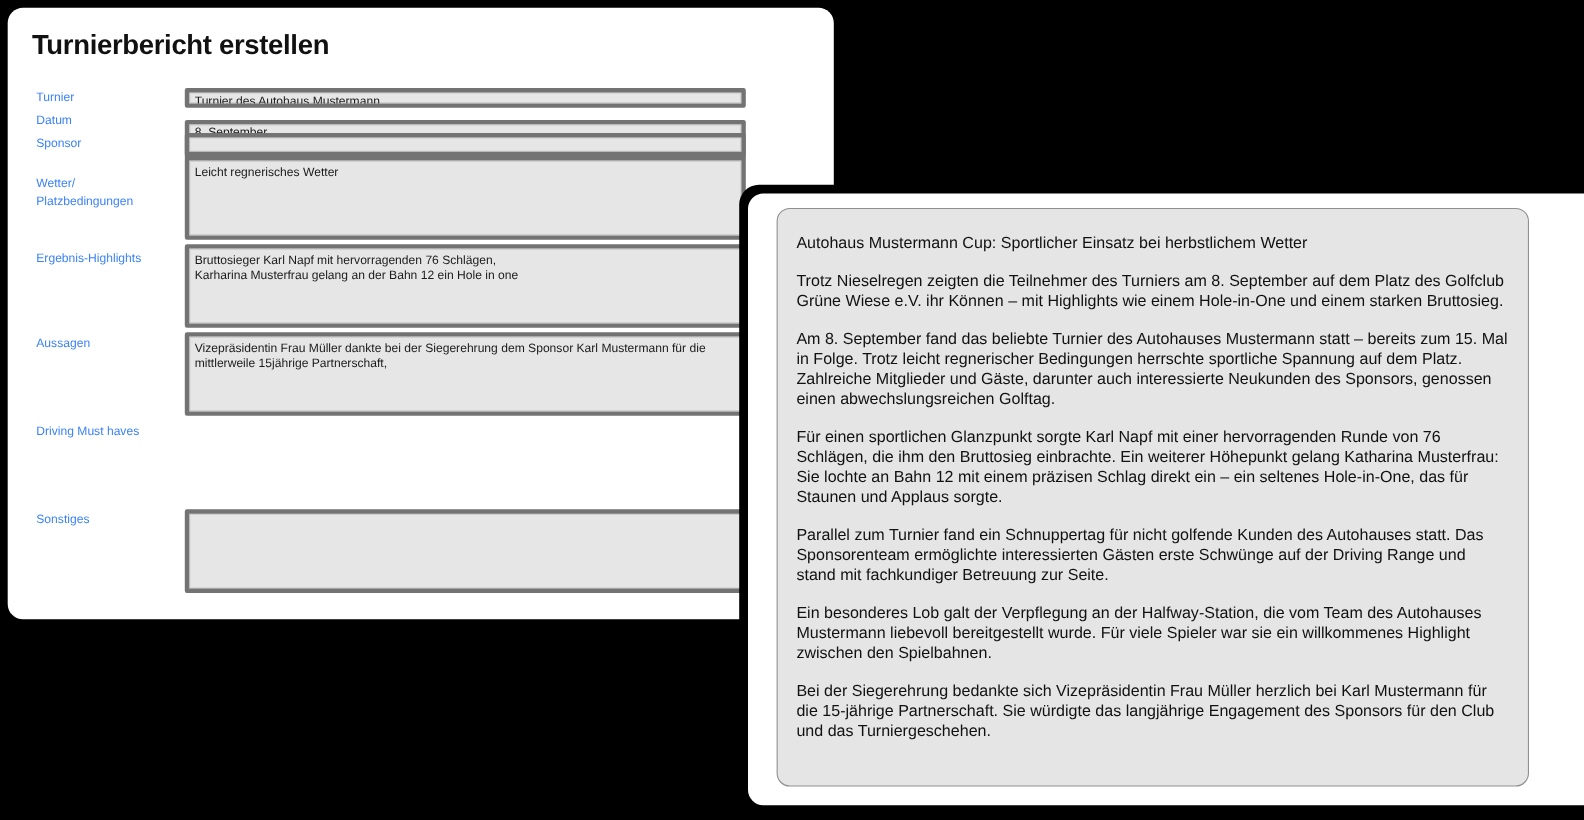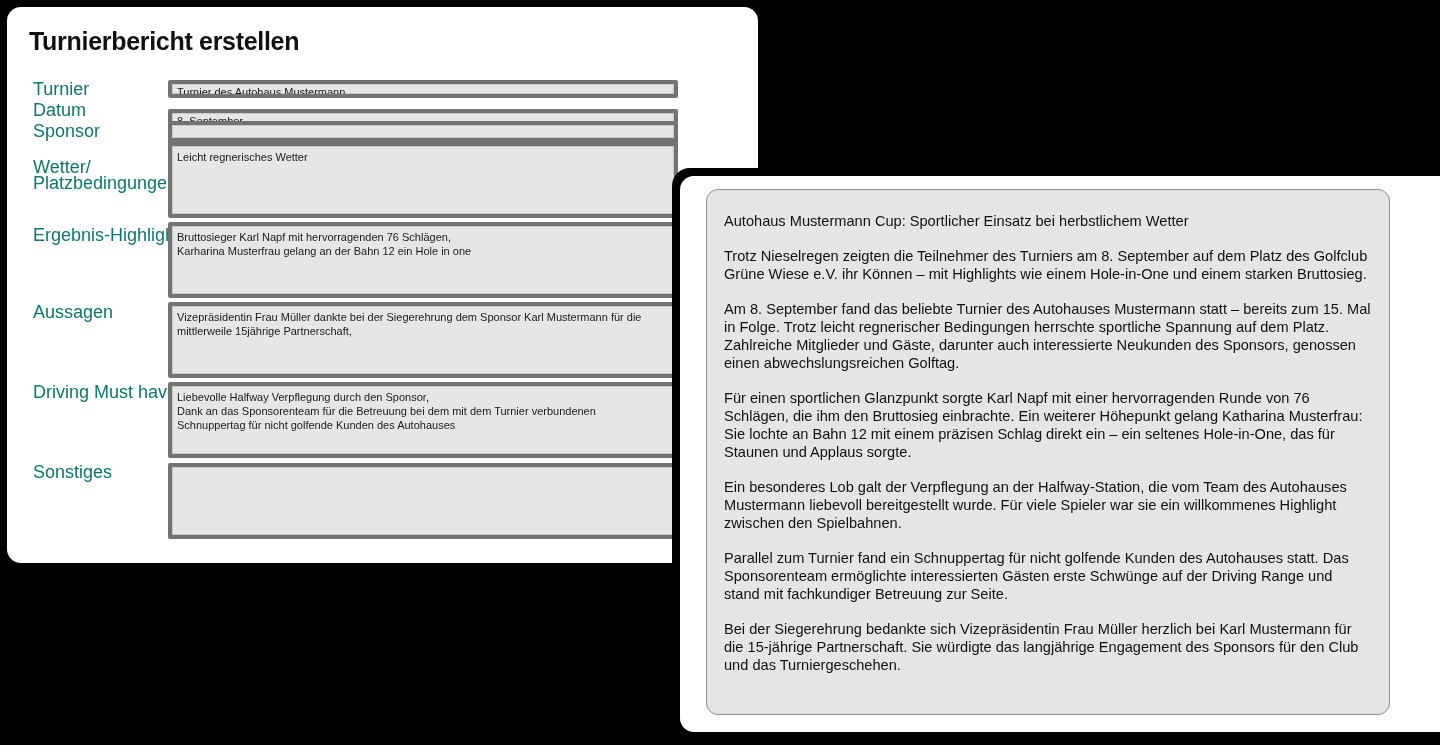--- a/index.html
+++ b/index.html
@@ -9,21 +9,21 @@
     }
     .card-left {
       position: absolute; left: 7px; top: 7px; width: 751px; height: 556px;
       background: #fff; border-radius: 14px;
     }
     .title {
       position: absolute; left: 22px; top: 20px; margin: 0;
       font-size: 25px; font-weight: bold; letter-spacing: -0.3px; color: #111;
     }
     .field-label {
-      position: absolute; left: 26px; font-size: 18px; line-height: 16px; color: #0f766e;
+      position: absolute; left: 26px; font-size: 11px; line-height: 16px; color: #3b82f6;
     }
     .field-box {
       position: absolute; left: 161px; width: 510px; box-sizing: border-box;
       background: #e6e6e6; border: 4px solid #737373; border-radius: 2px;
       box-shadow: inset 0 0 0 1px #c9c9c9;
       font-size: 11px; line-height: 14px; color: #1a1a1a; padding: 2px 5px;
       white-space: pre-line; overflow: hidden; font-family: "Liberation Sans", sans-serif;
     }
     .field-box.tall { padding-top: 4px; }
     .card-right {
@@ -63,33 +63,30 @@
   <div class="field-box tall" style="top:135px;height:76px;">Leicht regnerisches Wetter</div>
 
   <span class="field-label" style="top:220px;">Ergebnis-Highlights</span>
   <div class="field-box tall" style="top:215px;height:76px;">Bruttosieger Karl Napf mit hervorragenden 76 Schlägen,
 Karharina Musterfrau gelang an der Bahn 12 ein Hole in one</div>
 
   <span class="field-label" style="top:297px;">Aussagen</span>
   <div class="field-box tall" style="top:295px;height:76px;">Vizepräsidentin Frau Müller dankte bei der Siegerehrung dem Sponsor Karl Mustermann für die mittlerweile 15jährige Partnerschaft,</div>
 
   <span class="field-label" style="top:377px;">Driving Must haves</span>
-  <div class="field-box tall" style="top:375px;height:76px;">Liebevolle Halfway Verpflegung durch den Sponsor,
-Dank an das Sponsorenteam für die Betreuung bei dem mit dem Turnier verbundenen
-Schnuppertag für nicht golfende Kunden des Autohauses</div>
 
   <span class="field-label" style="top:457px;">Sonstiges</span>
   <div class="field-box tall" style="top:456px;height:76px;"></div>
 </div>
 
 <div class="card-right">
   <div class="card-right-inner">
     <div class="output-box">
       <p class="headline">Autohaus Mustermann Cup: Sportlicher Einsatz bei herbstlichem Wetter</p>
       <p>Trotz Nieselregen zeigten die Teilnehmer des Turniers am 8. September auf dem Platz des Golfclub Grüne Wiese e.V. ihr Können – mit Highlights wie einem Hole-in-One und einem starken Bruttosieg.</p>
       <p>Am 8. September fand das beliebte Turnier des Autohauses Mustermann statt – bereits zum 15. Mal in Folge. Trotz leicht regnerischer Bedingungen herrschte sportliche Spannung auf dem Platz. Zahlreiche Mitglieder und Gäste, darunter auch interessierte Neukunden des Sponsors, genossen einen abwechslungsreichen Golftag.</p>
       <p>Für einen sportlichen Glanzpunkt sorgte Karl Napf mit einer hervorragenden Runde von 76 Schlägen, die ihm den Bruttosieg einbrachte. Ein weiterer Höhepunkt gelang Katharina Musterfrau: Sie lochte an Bahn 12 mit einem präzisen Schlag direkt ein – ein seltenes Hole-in-One, das für Staunen und Applaus sorgte.</p>
+      <p>Parallel zum Turnier fand ein Schnuppertag für nicht golfende Kunden des Autohauses statt. Das Sponsorenteam ermöglichte interessierten Gästen erste Schwünge auf der Driving Range und stand mit fachkundiger Betreuung zur Seite.</p>
       <p>Ein besonderes Lob galt der Verpflegung an der Halfway-Station, die vom Team des Autohauses Mustermann liebevoll bereitgestellt wurde. Für viele Spieler war sie ein willkommenes Highlight zwischen den Spielbahnen.</p>
-      <p>Parallel zum Turnier fand ein Schnuppertag für nicht golfende Kunden des Autohauses statt. Das Sponsorenteam ermöglichte interessierten Gästen erste Schwünge auf der Driving Range und stand mit fachkundiger Betreuung zur Seite.</p>
       <p>Bei der Siegerehrung bedankte sich Vizepräsidentin Frau Müller herzlich bei Karl Mustermann für die 15-jährige Partnerschaft. Sie würdigte das langjährige Engagement des Sponsors für den Club und das Turniergeschehen.</p>
     </div>
   </div>
 </div>
 
 </body></html>

